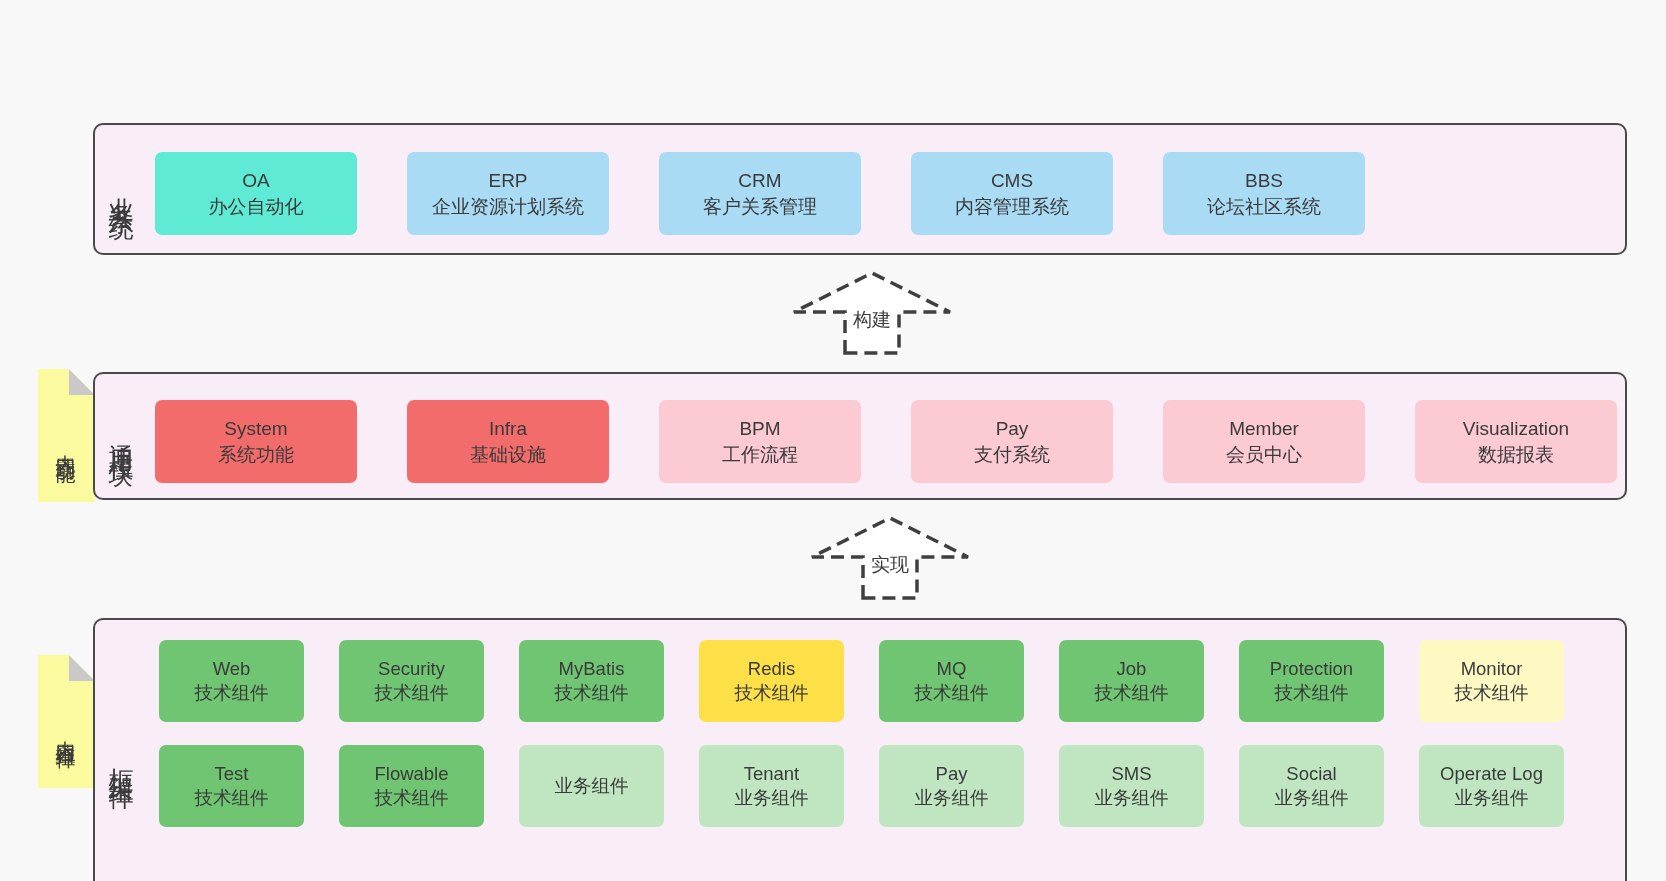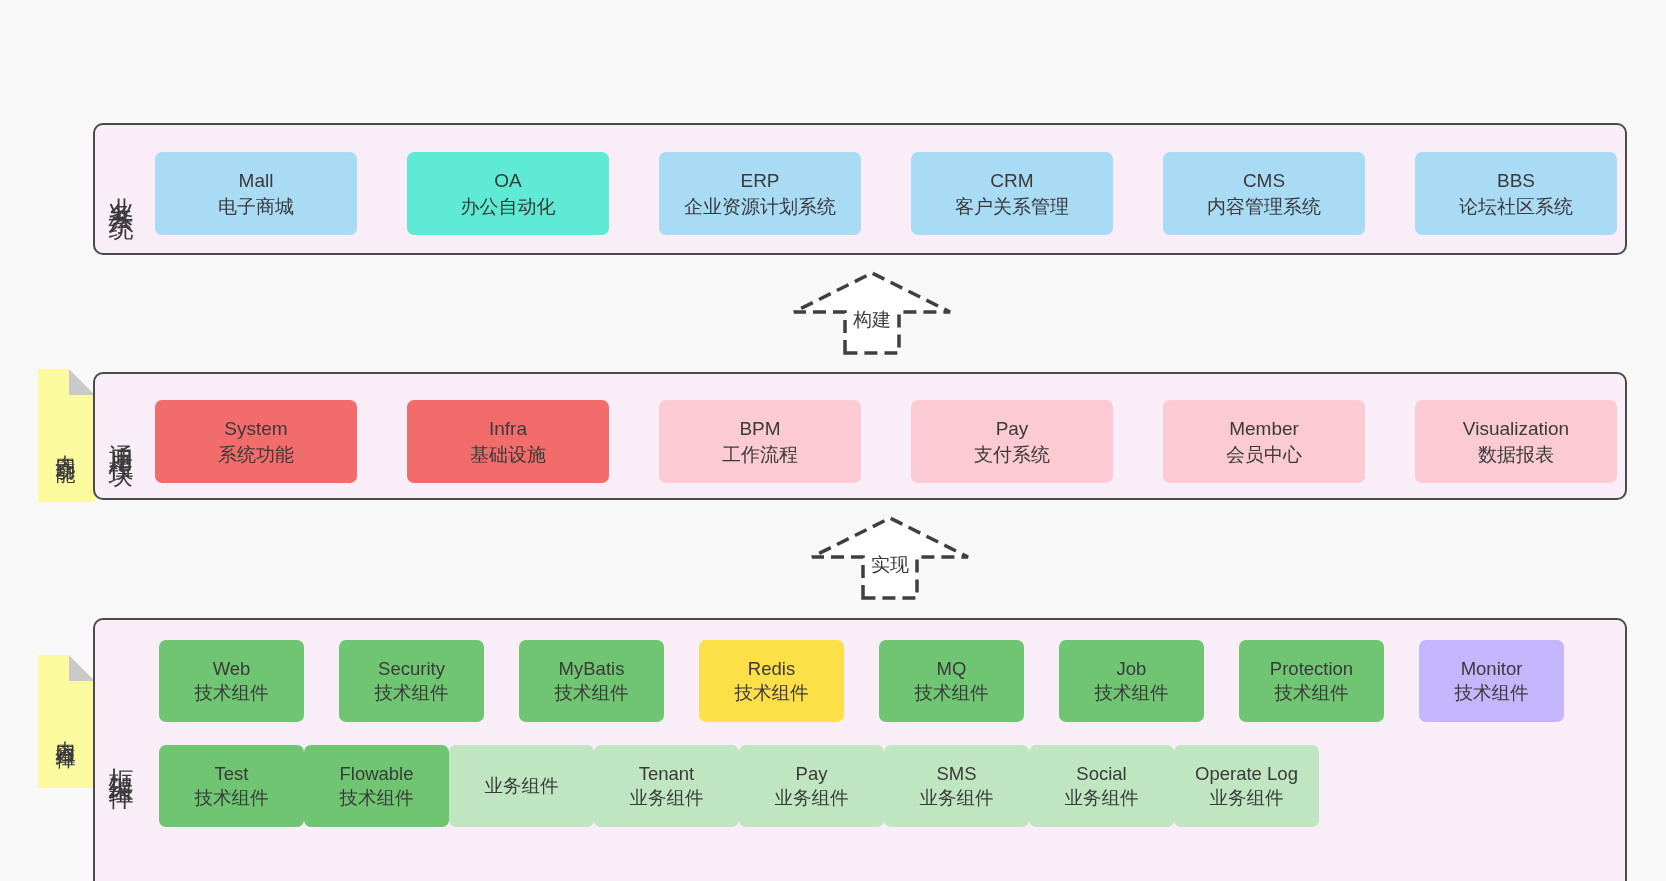--- a/index.html
+++ b/index.html
@@ -30,21 +30,21 @@
     position:absolute;left:8px;top:0;bottom:0;width:38px;
     display:flex;align-items:center;justify-content:center;
     writing-mode:vertical-rl;text-orientation:upright;
     font-size:25px;letter-spacing:6px;color:#3B3B3B;
   }
 
   .box-row{position:absolute;display:flex;}
   #layer-business .box-row{left:60px;top:27px;gap:50px;}
   #layer-modules .box-row{left:60px;top:26px;gap:50px;}
   #layer-components .box-row.row-0{left:64px;top:20px;gap:35px;}
-  #layer-components .box-row.row-1{left:64px;top:125px;}
+  #layer-components .box-row.row-1{left:64px;top:125px;gap:35px;}
 
   .module-box{
     width:202px;height:83px;border-radius:7px;
     display:flex;flex-direction:column;align-items:center;justify-content:center;
     text-align:center;font-size:19px;line-height:1.34;color:#3A3A3A;
     padding:2px 6px;
   }
   #layer-components .module-box{width:145px;height:82px;font-size:18.5px;line-height:1.28;}
 
   .note{
@@ -89,24 +89,20 @@
     <span class="note-label">内置功能</span>
   </div>
   <div class="note" id="note-components">
     <span class="fold"></span>
     <span class="note-label">内置组件</span>
   </div>
 
   <div class="layer" id="layer-business">
     <span class="layer-label">业务系统</span>
     <div class="box-row row-0">
-        <div class="module-box" style="background: rgb(169, 219, 245);">
-          <span>Mall</span>
-          <span>电子商城</span>
-        </div>
         <div class="module-box" style="background: #5eead4;">
           <span>OA</span>
           <span>办公自动化</span>
         </div>
         <div class="module-box" style="background: rgb(169, 219, 245);">
           <span>ERP</span>
           <span>企业资源计划系统</span>
         </div>
         <div class="module-box" style="background: rgb(169, 219, 245);">
           <span>CRM</span>
@@ -191,21 +187,21 @@
           <span>技术组件</span>
         </div>
         <div class="module-box" style="background: rgb(111, 197, 114);">
           <span>Job</span>
           <span>技术组件</span>
         </div>
         <div class="module-box" style="background: rgb(111, 197, 114);">
           <span>Protection</span>
           <span>技术组件</span>
         </div>
-        <div class="module-box" style="background: #c4b5fd; justify-content: center;">
+        <div class="module-box" style="background: #fef9c3; justify-content: center;">
           <span>Monitor</span>
           <span>技术组件</span>
         </div>
       </div>
     <div class="box-row row-1">
         <div class="module-box" style="background: rgb(111, 197, 114);">
           <span>Test</span>
           <span>技术组件</span>
         </div>
         <div class="module-box" style="background: rgb(111, 197, 114);">

